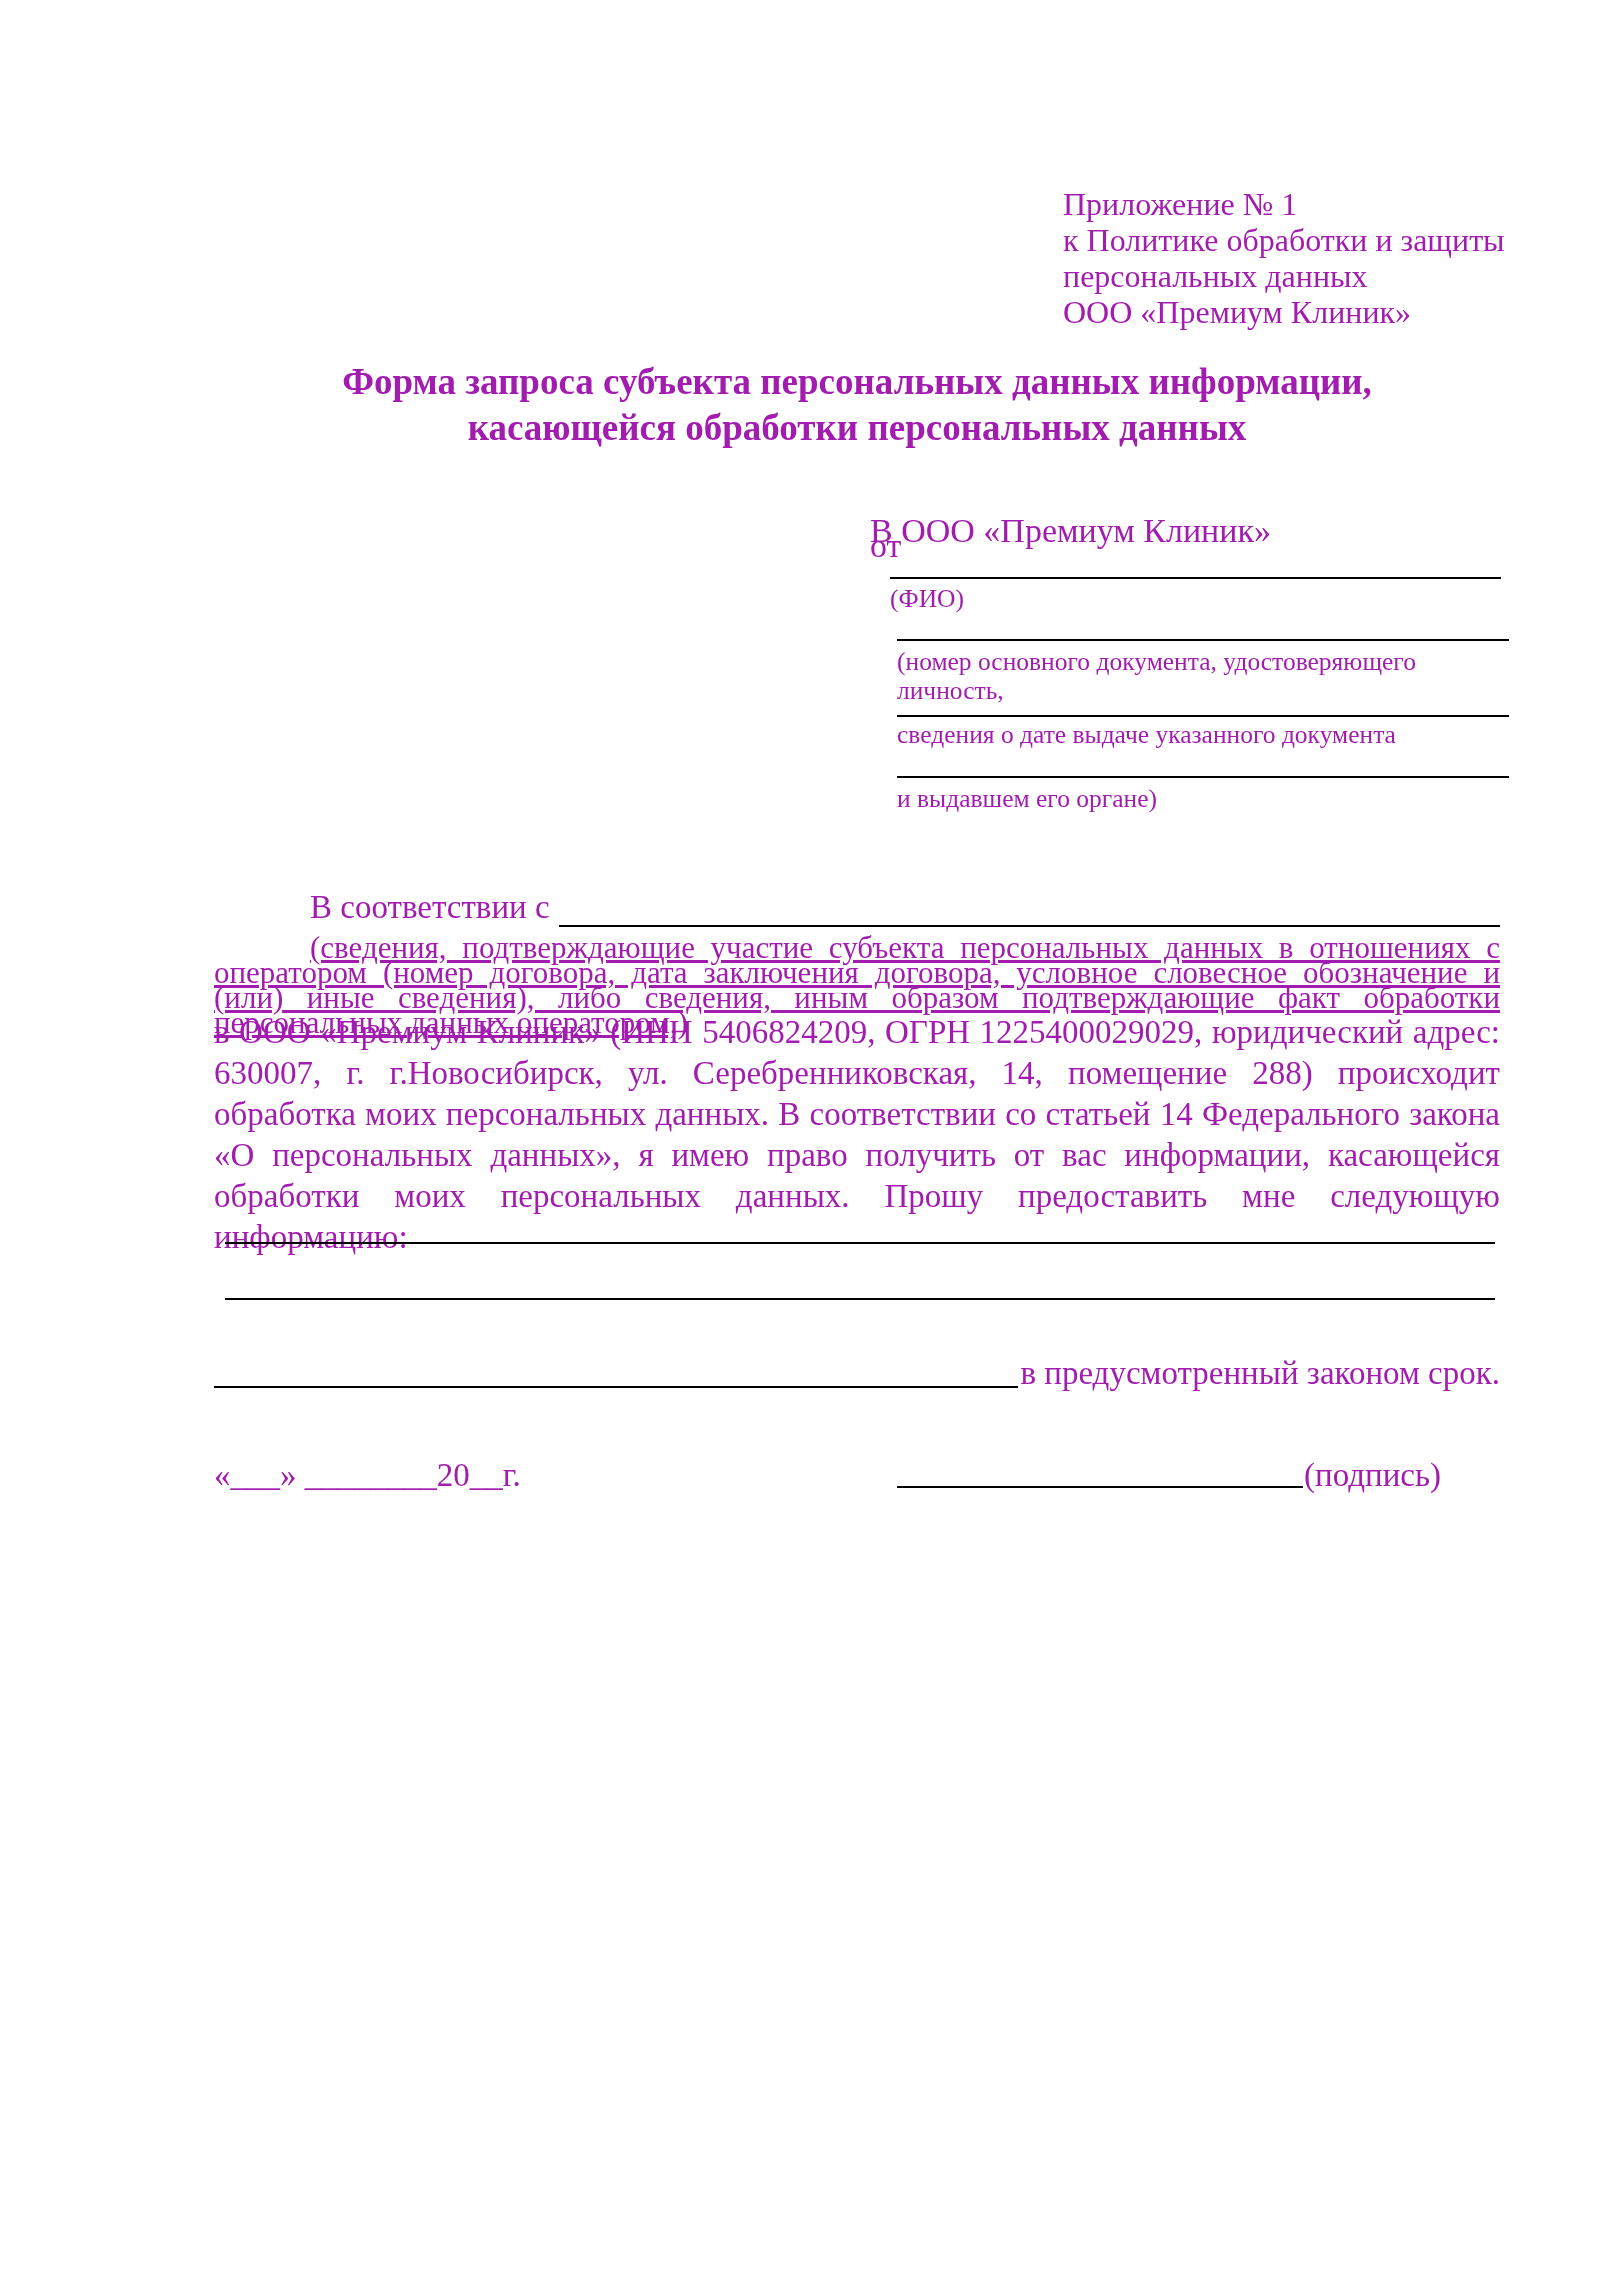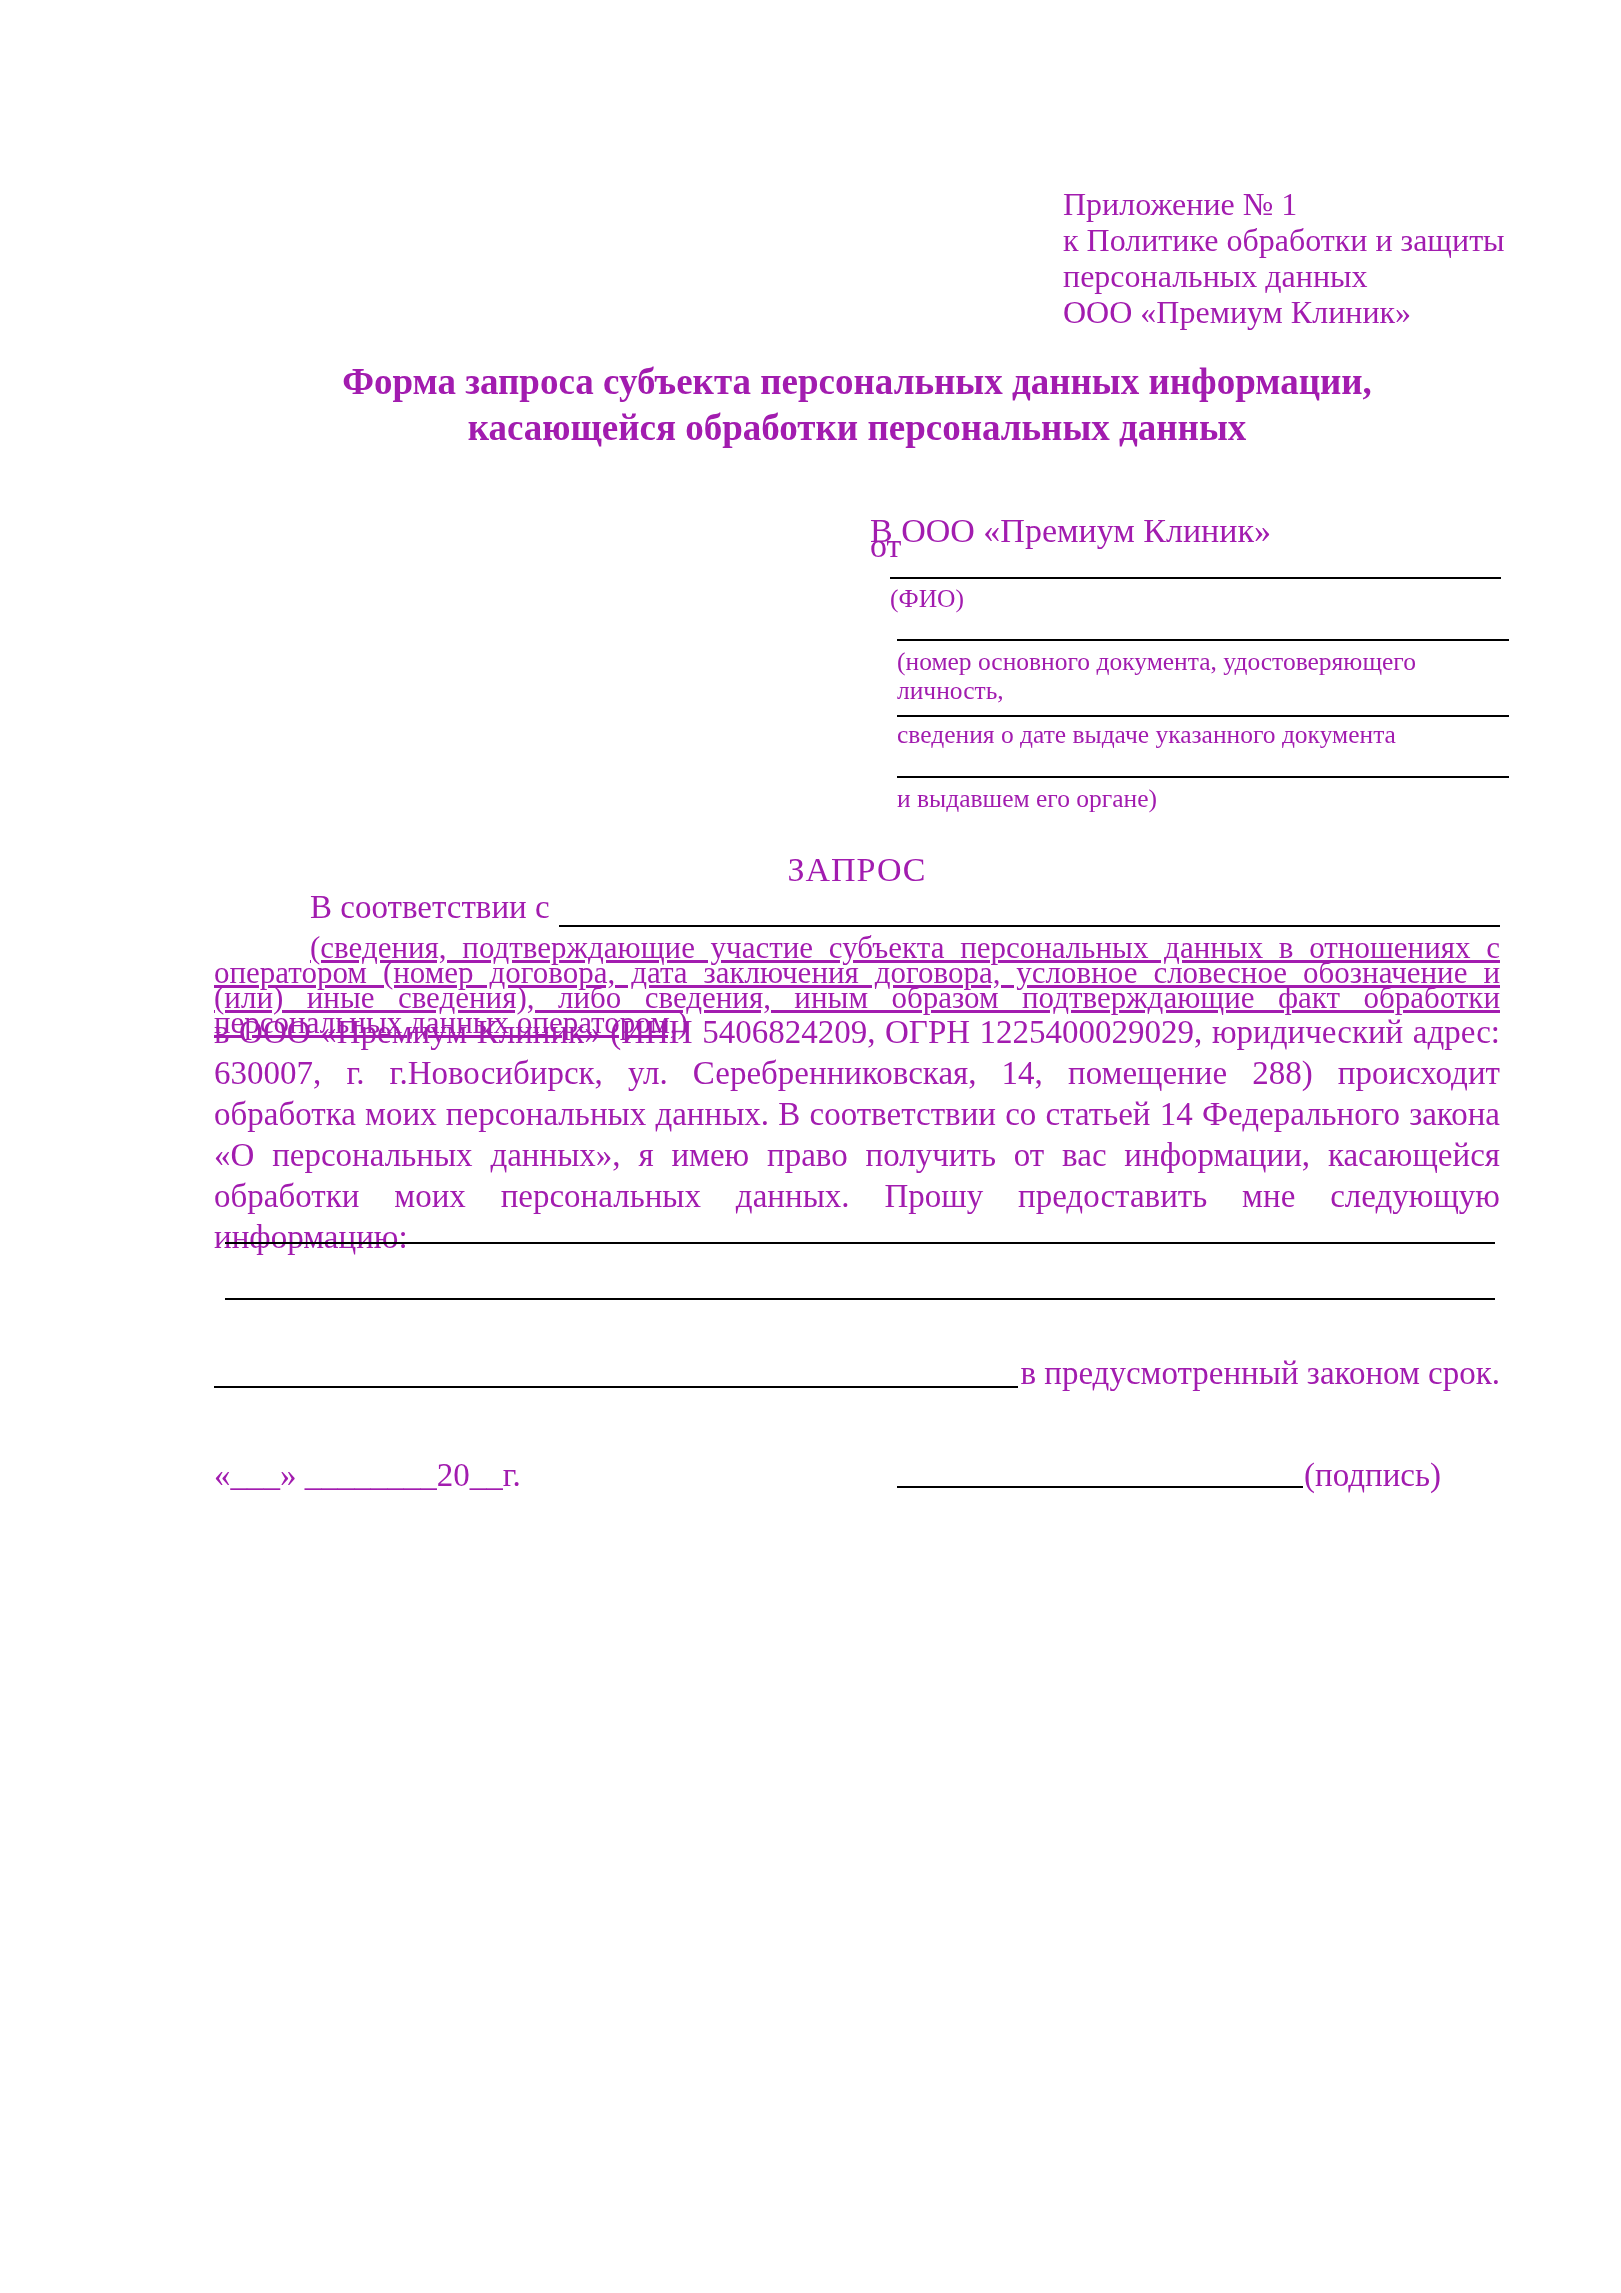--- a/index.html
+++ b/index.html
@@ -178,21 +178,20 @@
 
   <div class="abs field-line" style="left:897px; top:639px; width:612px;"></div>
   <div class="abs field-caption" style="left:897px; top:647px; width:612px;">(номер основного документа, удостоверяющего личность,</div>
 
   <div class="abs field-line" style="left:897px; top:715px; width:612px;"></div>
   <div class="abs field-caption" style="left:897px; top:680px; width:612px;margin-top:40px;">сведения о дате выдаче указанного документа</div>
 
   <div class="abs field-line" style="left:897px; top:776px; width:612px;"></div>
   <div class="abs field-caption" style="left:897px; top:784px; width:612px;">и выдавшем его органе)</div>
 
-  <div class="abs request-heading">ЗАПРОС</div>
 
   <div class="abs basis-row">
     <span class="lbl">В соответствии с</span>
     <span class="blank"></span>
   </div>
 
   <div class="abs footnote">(сведения, подтверждающие участие субъекта персональных данных в отношениях с оператором (номер договора, дата заключения договора, условное словесное обозначение и (или) иные сведения), либо сведения, иным образом подтверждающие факт обработки персональных данных оператором,)</div>
 
   <div class="abs body-par">в ООО «Премиум Клиник» (ИНН 5406824209, ОГРН 1225400029029, юридический адрес: 630007, г. г.Новосибирск, ул. Серебренниковская, 14, помещение 288) происходит обработка моих персональных данных. В соответствии со статьей 14 Федерального закона «О персональных данных», я имею право получить от вас информации, касающейся обработки моих персональных данных. Прошу предоставить мне следующую информацию:</div>
 

